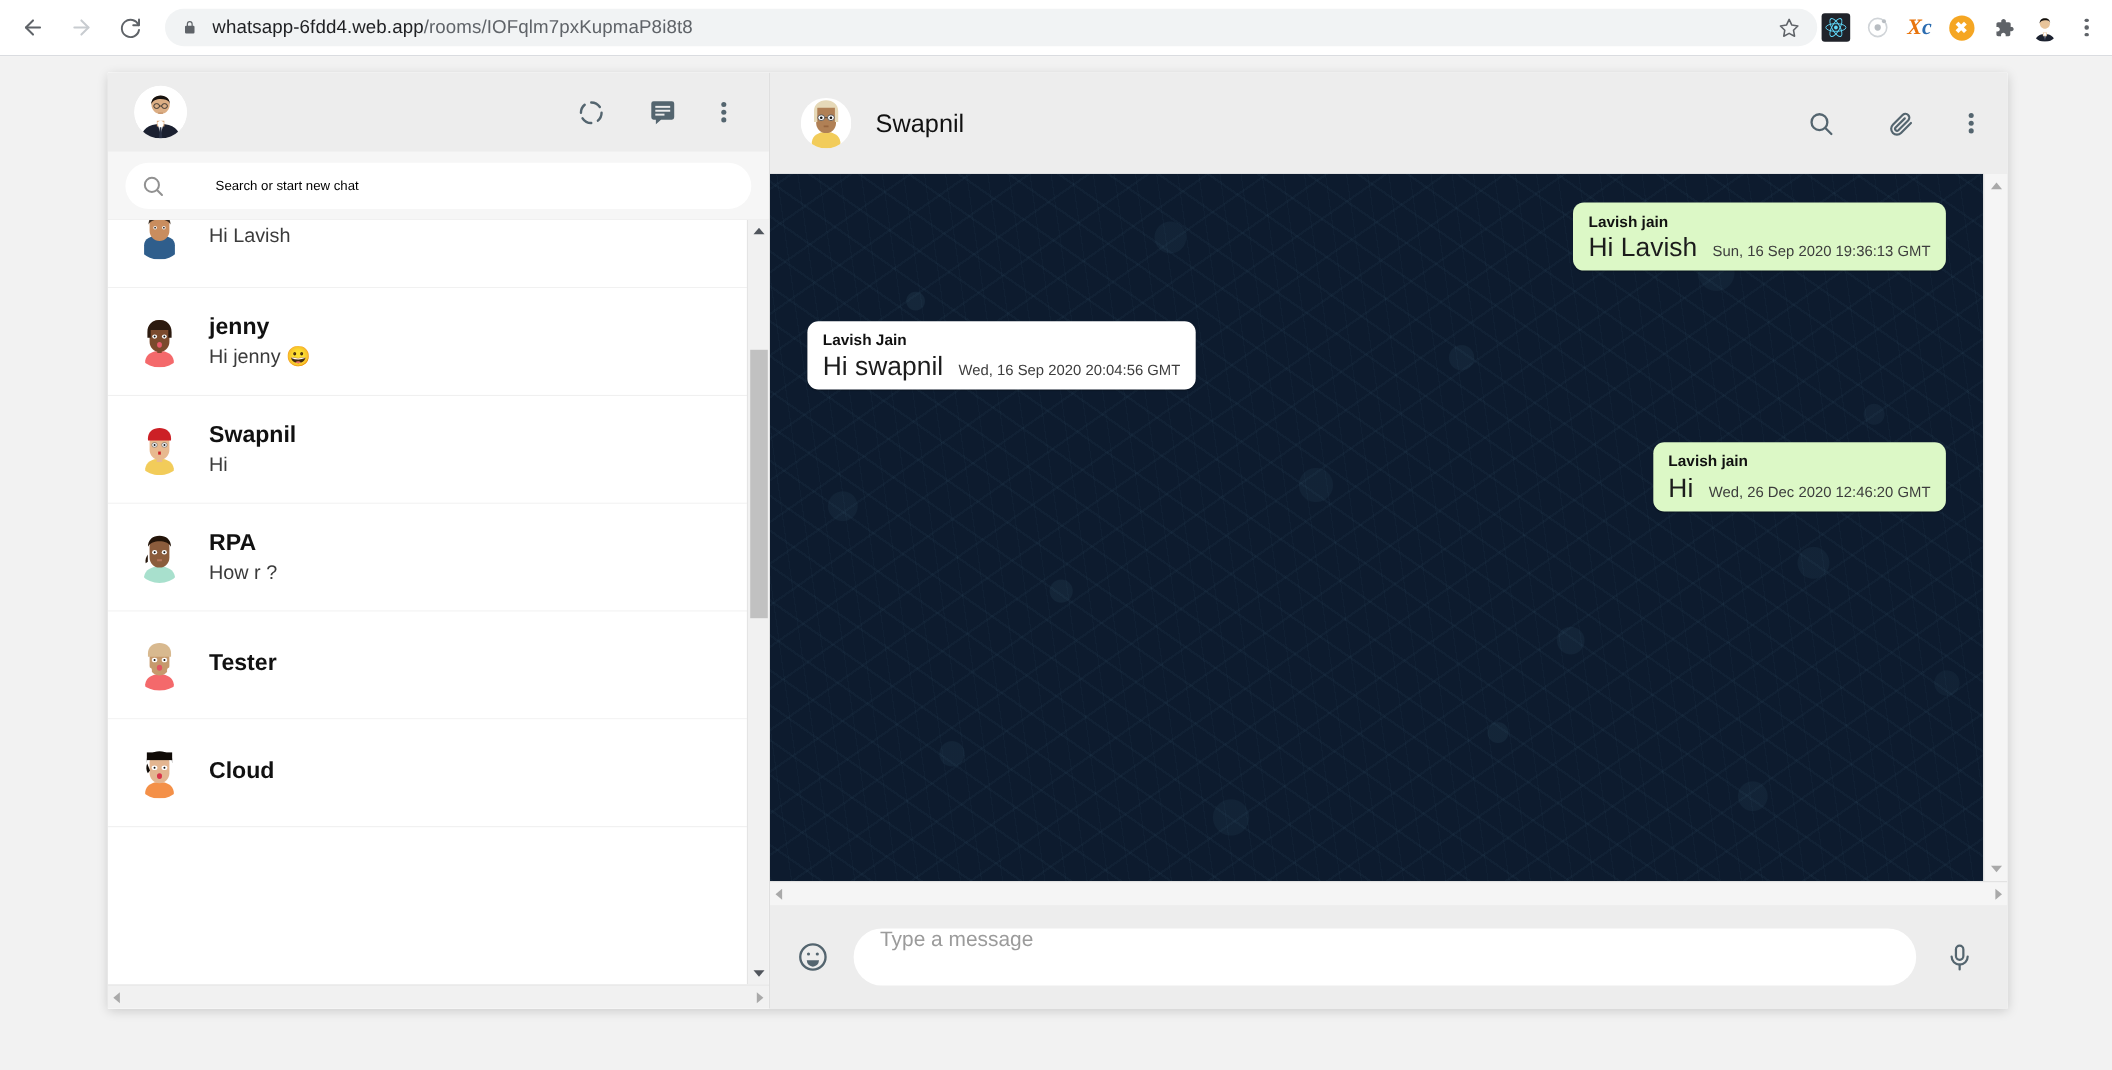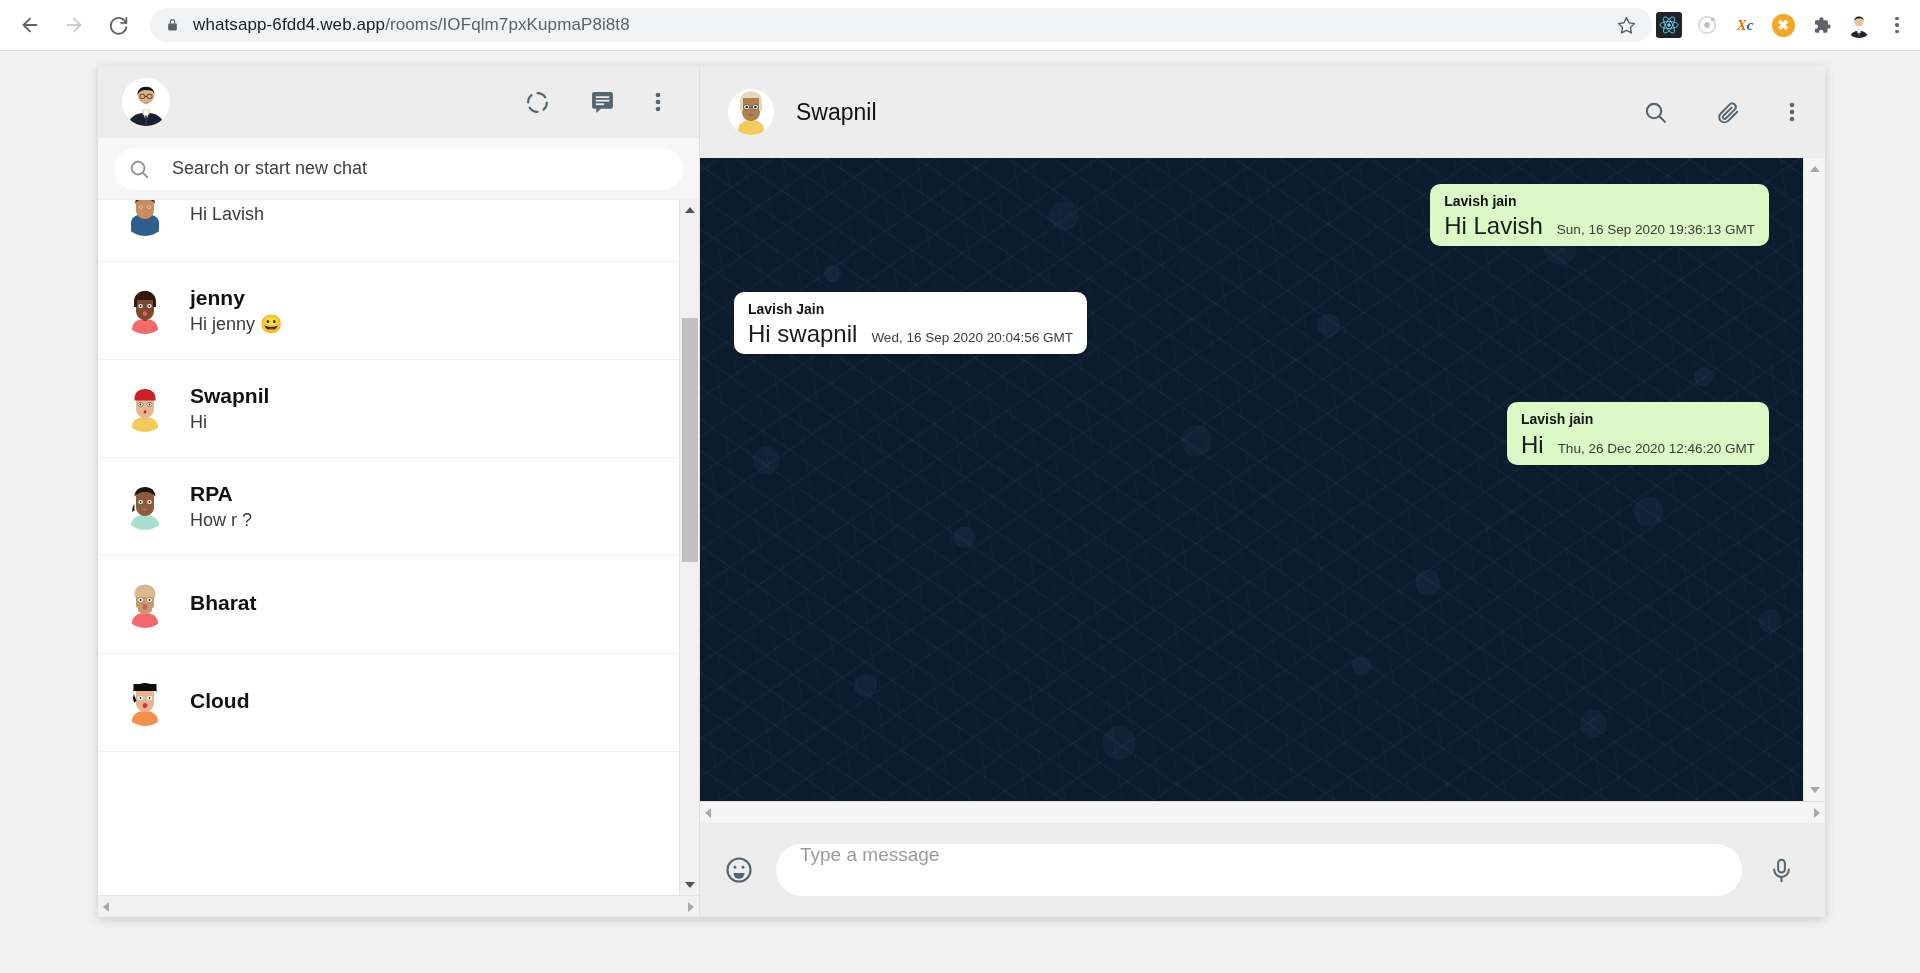--- a/index.html
+++ b/index.html
@@ -103,21 +103,21 @@
   .search-wrap {
     height:62px; background:#f6f6f6; display:flex; align-items:center;
     padding:0 16px; flex-shrink:0;
     border-bottom:1px solid #f0f0f0;
   }
   .search-box {
     flex:1; height:42px; background:#fff; border-radius:21px;
     display:flex; align-items:center; padding:0 14px;
   }
   .search-box .sicon { color:#919191; margin-right:22px; display:flex; }
-  .search-ph { font-size:18px; color:#404040; }
+  .search-ph { font-size:12px; color:#000000;margin-left:24px; }
 
   .chat-list {
     flex:1; overflow:hidden; position:relative; background:#fff;
   }
   .chat-scroll-inner {
     position:absolute; left:0; top:-36px; width:100%;
   }
   .chat-item {
     display:flex; align-items:center;
     height:98px; padding:0 0 0 24px;
@@ -306,21 +306,21 @@
       </div>
     </div>
     <div class="ext-icon">
       <svg width="22" height="22" viewBox="0 0 24 24" fill="none" stroke="#d0d4d8" stroke-width="1.6">
           <circle cx="12" cy="12" r="9"></circle>
           <circle cx="12" cy="12" r="3.1" fill="#b8bdc2" stroke="none"></circle>
           <circle cx="18.2" cy="5.8" r="2" fill="#b8bdc2" stroke="none"></circle>
         </svg>
     </div>
     <div class="ext-icon">
-      <span style="font-size:15px;font-weight:bold;font-style:italic;color:#e8740c;font-family:'Liberation Serif',serif;">X<span style="color:#2b6cb0;">c</span></span>
+      <span style="font-size:20px;font-weight:bold;font-style:italic;color:#e8740c;font-family:'Liberation Serif',serif;">X<span style="color:#2b6cb0;">c</span></span>
     </div>
     <div class="ext-icon">
       <div style="width:23px;height:23px;border-radius:50%;background:#f5a623;display:flex;align-items:center;justify-content:center;">
         <span style="color:#fff;font-size:14px;font-weight:bold;line-height:1;">✖</span>
       </div>
     </div>
     <div class="ext-icon">
       <svg width="21" height="21" viewBox="0 0 24 24" fill="#5f6368">
           <path d="M20.5 11h-1.2V7.8c0-1-.8-1.8-1.8-1.8H14.3V4.8c0-1.3-1.1-2.3-2.4-2.3S9.5 3.5 9.5 4.8V6H6.3c-1 0-1.8.8-1.8 1.8v3h1.2c1.3 0 2.3 1.1 2.3 2.4s-1 2.4-2.3 2.4H4.5v3c0 1 .8 1.8 1.8 1.8h3v-1.2c0-1.3 1.1-2.3 2.4-2.3s2.4 1 2.4 2.3v1.2h3c1 0 1.8-.8 1.8-1.8v-3.2h1.2c1.3 0 2.3-1.1 2.3-2.4s-1-2.4-2.3-2.4z"></path>
         </svg>
@@ -505,21 +505,21 @@
               <ellipse cx="18.5" cy="18" rx="2.5" ry="2.1" fill="#fff"></ellipse>
               <ellipse cx="27.5" cy="18" rx="2.5" ry="2.1" fill="#fff"></ellipse>
               <circle cx="18.5" cy="18" r="0.9" fill="#111"></circle>
                 <circle cx="27.5" cy="18" r="0.9" fill="#111"></circle>
               <ellipse cx="23" cy="25" rx="2.4" ry="2.7" fill="#e15563"></ellipse>
               <circle cx="13.5" cy="27.5" r="2.6" fill="#fff"></circle>
               <circle cx="32.5" cy="27.5" r="2.6" fill="#fff"></circle>
             </svg>
           </div>
           <div class="chat-texts">
-            <span class="chat-name">Bharat</span>
+            <span class="chat-name">Tester</span>
             <span class="chat-msg"></span>
           </div>
         </div>
 
         <div class="chat-item">
           <div class="chat-avatar">
             <svg class="pxav" viewBox="0 0 46 46">
               <rect width="46" height="46" fill="#ffffff"></rect>
               <path d="M10 40c1-6 6-9 13-9s12 3 13 9v6H10z" fill="#f49048"></path>
               <path d="M14 13c0-6 4-9 9-9s9 3 9 9v10c0 5-4 9-9 9s-9-4-9-9z" fill="#e3b590"></path>
@@ -618,21 +618,21 @@
             <div class="row">
               <span class="body">Hi swapnil</span>
               <span class="time">Wed, 16 Sep 2020 20:04:56 GMT</span>
             </div>
           </div>
 
           <div class="bubble out">
             <div class="who">Lavish jain</div>
             <div class="row">
               <span class="body">Hi</span>
-              <span class="time">Thu, 26 Dec 2020 12:46:20 GMT</span>
+              <span class="time">Wed, 26 Dec 2020 12:46:20 GMT</span>
             </div>
           </div>
 
         </div>
       </div>
 
       <div class="chat-v">
         <div class="sb-arrow top">
             <span class="tri-up" style="border-bottom-color:#a9a9a9;"></span>
           </div>

